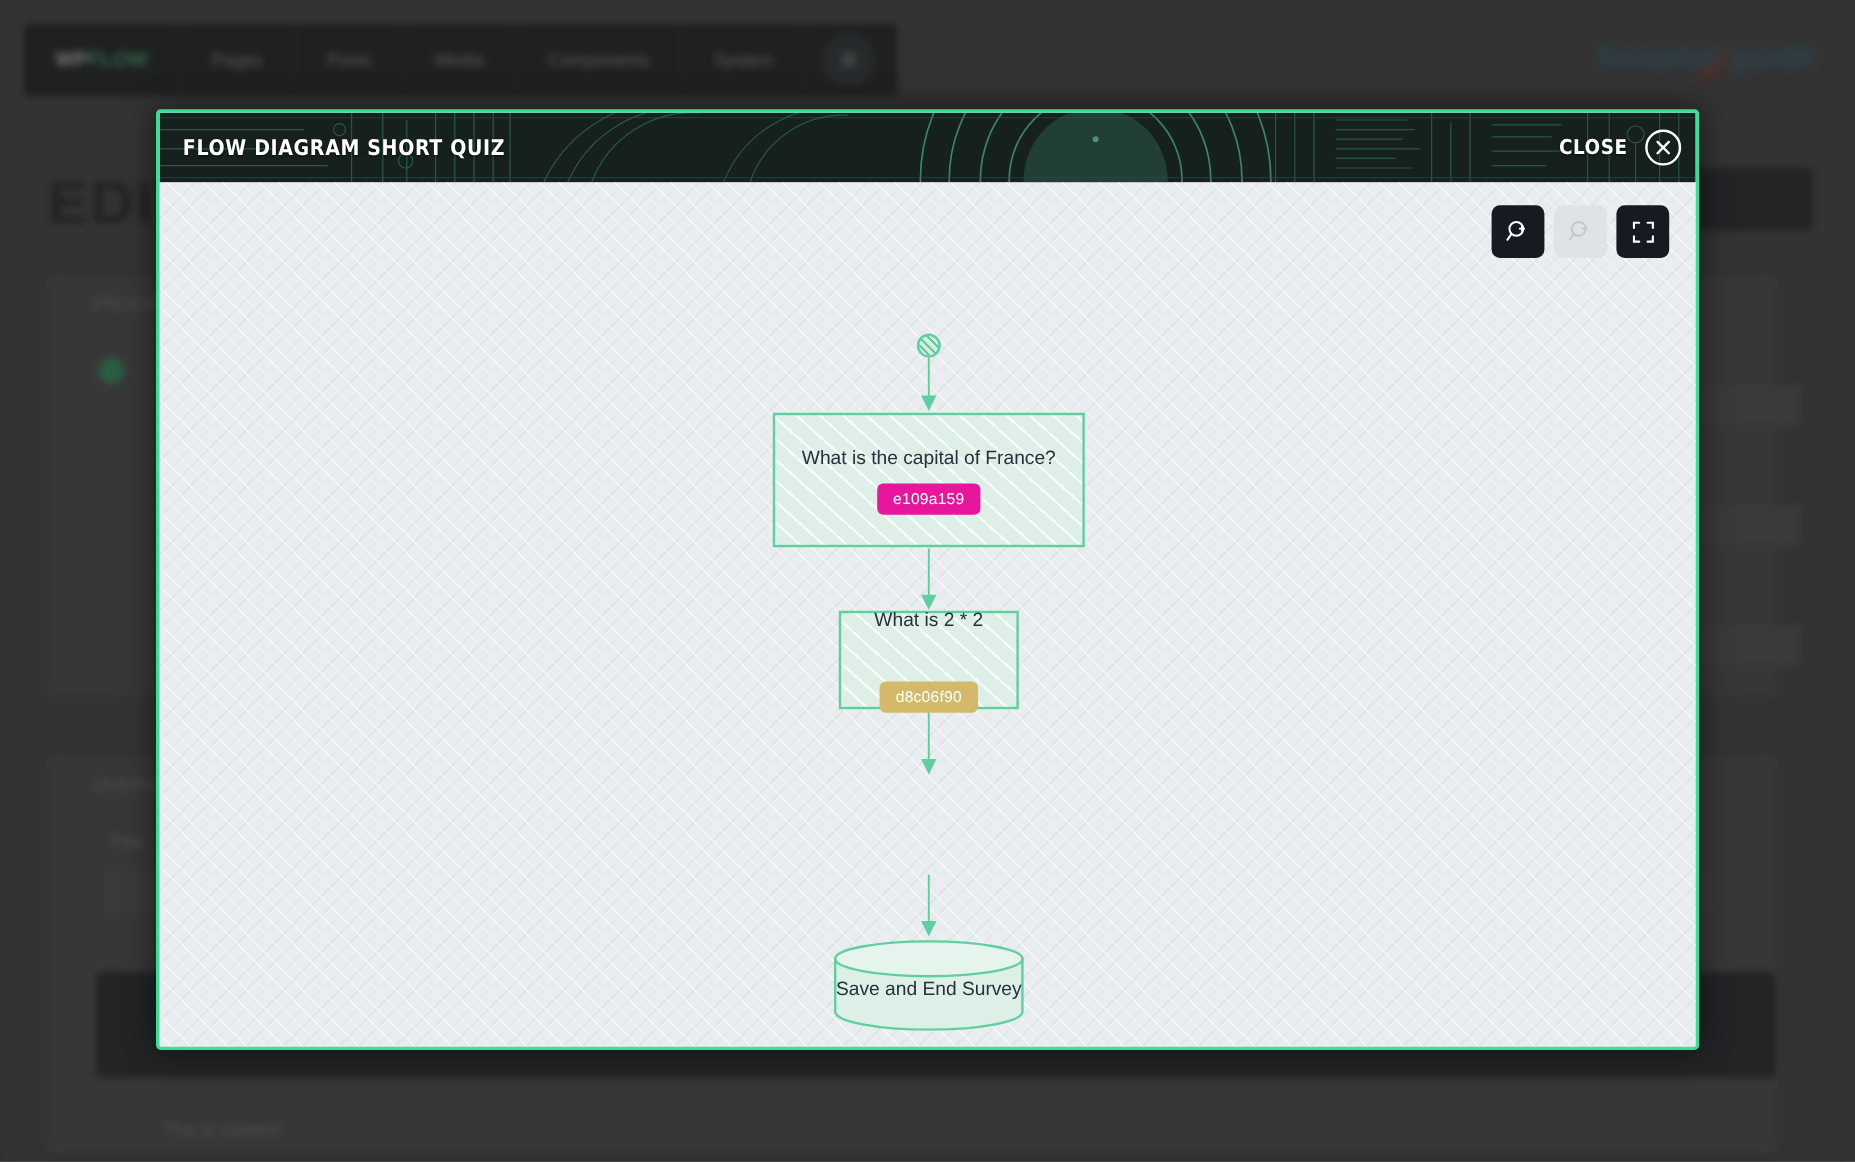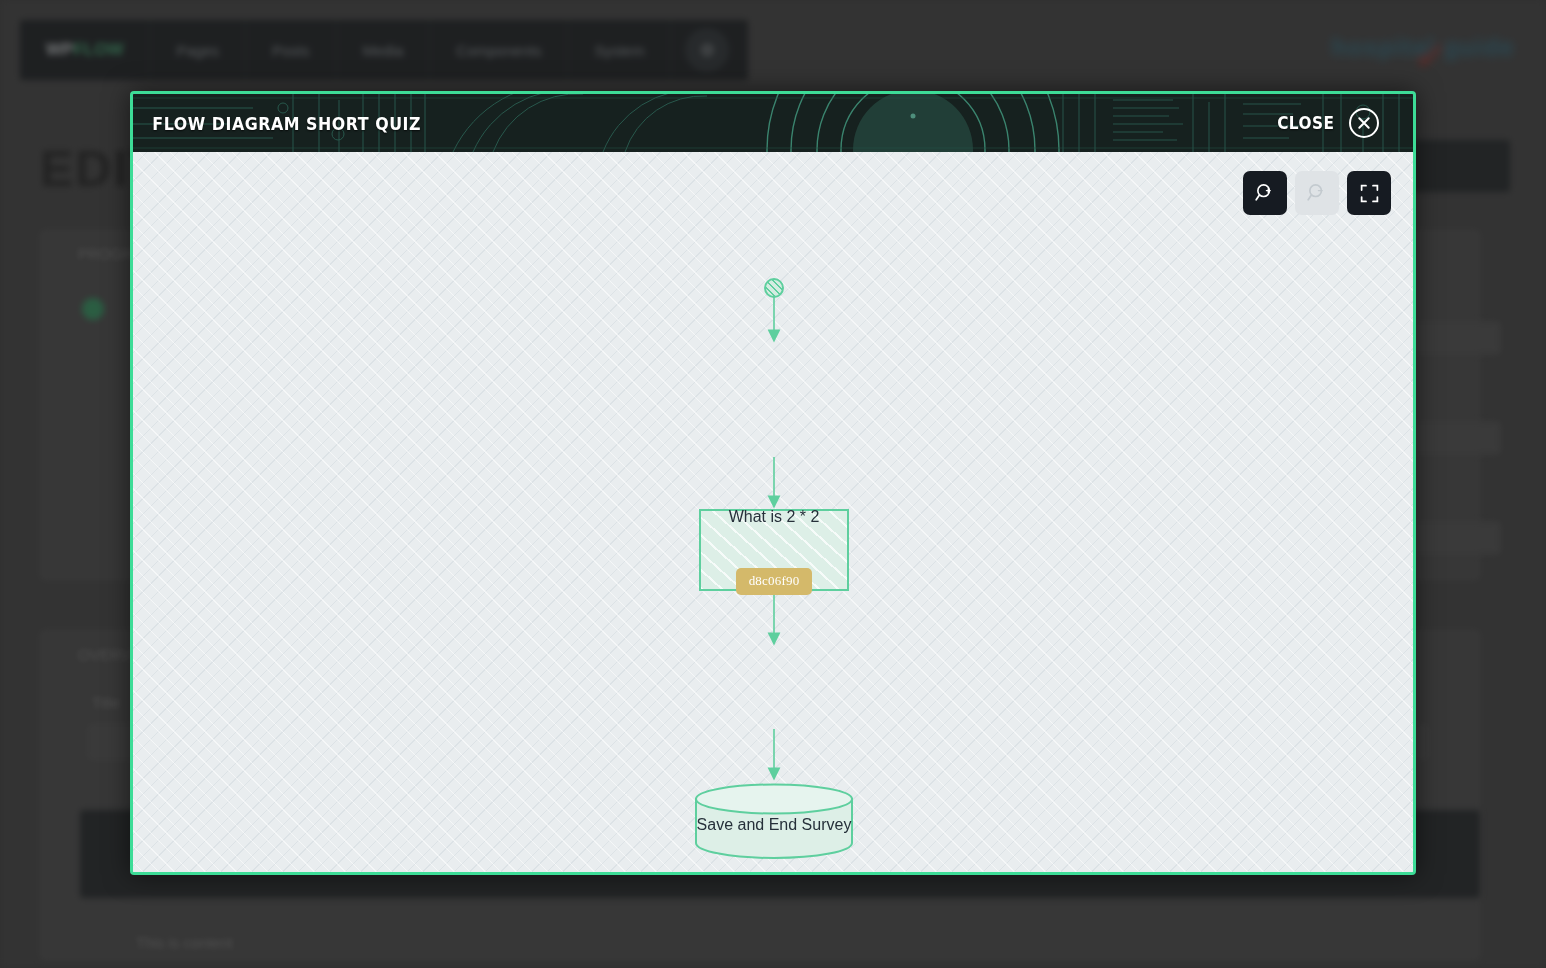--- a/index.html
+++ b/index.html
@@ -138,21 +138,21 @@
     font-weight: bold;
     letter-spacing: 0.6px;
     font-family: "DejaVu Sans", sans-serif;
     transform: scaleX(0.88);
     transform-origin: left center;
     text-shadow: 0 1px 2px rgba(0,0,0,0.7);
   }
   .close-wrap {
     position: relative; z-index: 3;
     display: flex; align-items: center; gap: 11px;
-    padding-right: 34px;
+    padding-right: 12px;
     cursor: pointer;
   }
   .close-label {
     color: #ffffff; font-size: 17px; font-weight: bold;
     letter-spacing: 0.5px;
     font-family: "DejaVu Sans", sans-serif;
     transform: scaleX(0.9);
     text-shadow: 0 1px 2px rgba(0,0,0,0.7);
   }
   .close-circle {
@@ -378,24 +378,28 @@
           <g stroke="#5ecf9e" stroke-width="1.6" fill="none">
             <path d="M641 145 V184" marker-end="url(#arw)"></path>
             <path d="M641 305 V350" marker-end="url(#arw)"></path>
             <path d="M641 440 V487" marker-end="url(#arw)"></path>
             <path d="M641 577 V622" marker-end="url(#arw)"></path>
           </g>
         </svg>
 
         <div class="start-node" style="left:631px; top:126px;"></div>
 
+        <div class="node" style="left:511px; top:192px; width:260px; height:112px;">
+          <div class="node-label">What is the capital of France?</div>
+          <div class="badge" style="background:#e6179c;">e109a159</div>
+        </div>
 
         <div class="node" style="left:566px; top:357px; width:150px; height:82px;gap:30px;">
           <div class="node-label">What is 2 * 2</div>
-          <div class="badge" style="background:#d4b96a;font-family:Liberation Serif, serif;">d8c06f90</div>
+          <div class="badge" style="background:#d4b96a;">d8c06f90</div>
         </div>
 
 
         <div class="cyl" style="left:561px; top:631px; width:160px; height:76px;">
           <svg class="cyl-body" viewBox="0 0 160 76" preserveAspectRatio="none">
             <path d="M2 16 L2 60 A78 15 0 0 0 158 60 L158 16 Z" fill="#ddefe7" stroke="#5ecf9e" stroke-width="2"></path>
             <ellipse cx="80" cy="16" rx="78" ry="14.5" fill="#e6f4ee" stroke="#5ecf9e" stroke-width="2"></ellipse>
           </svg>
           <span class="cyl-text">Save and End Survey</span>
         </div>

